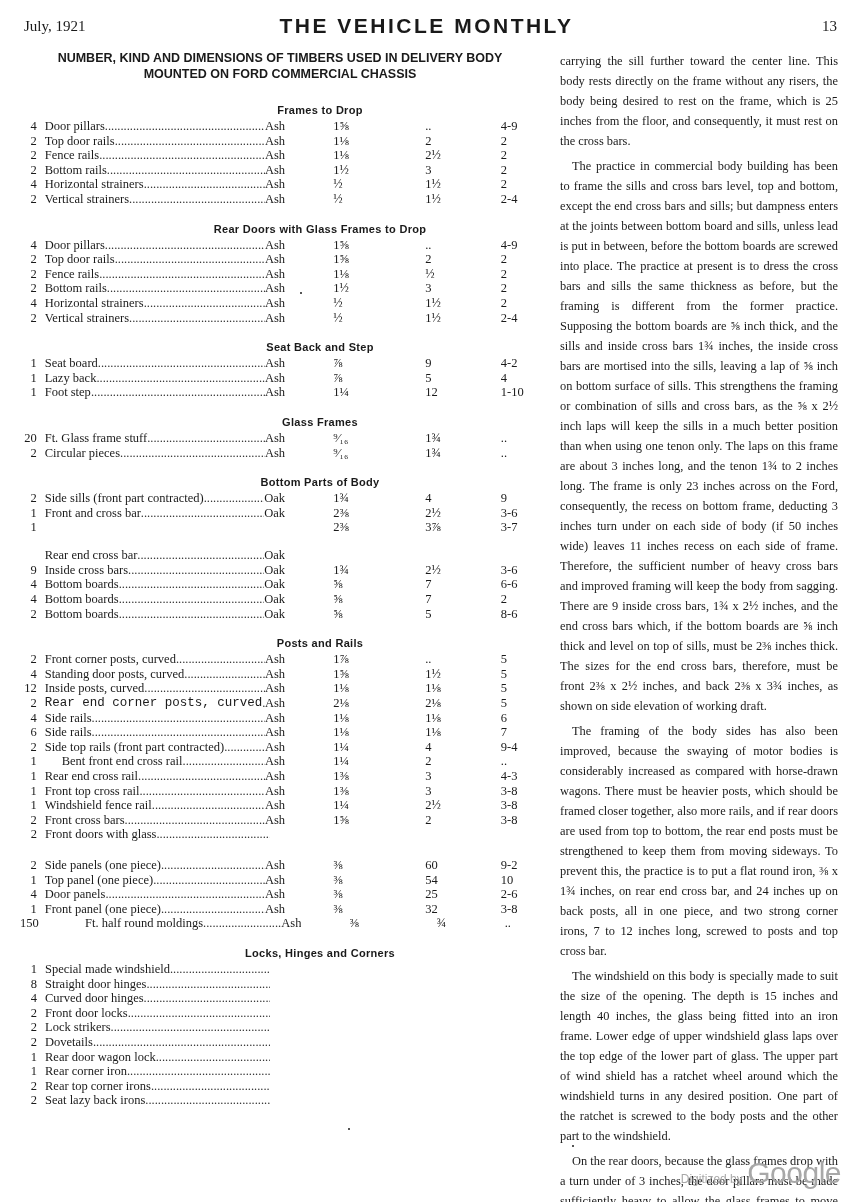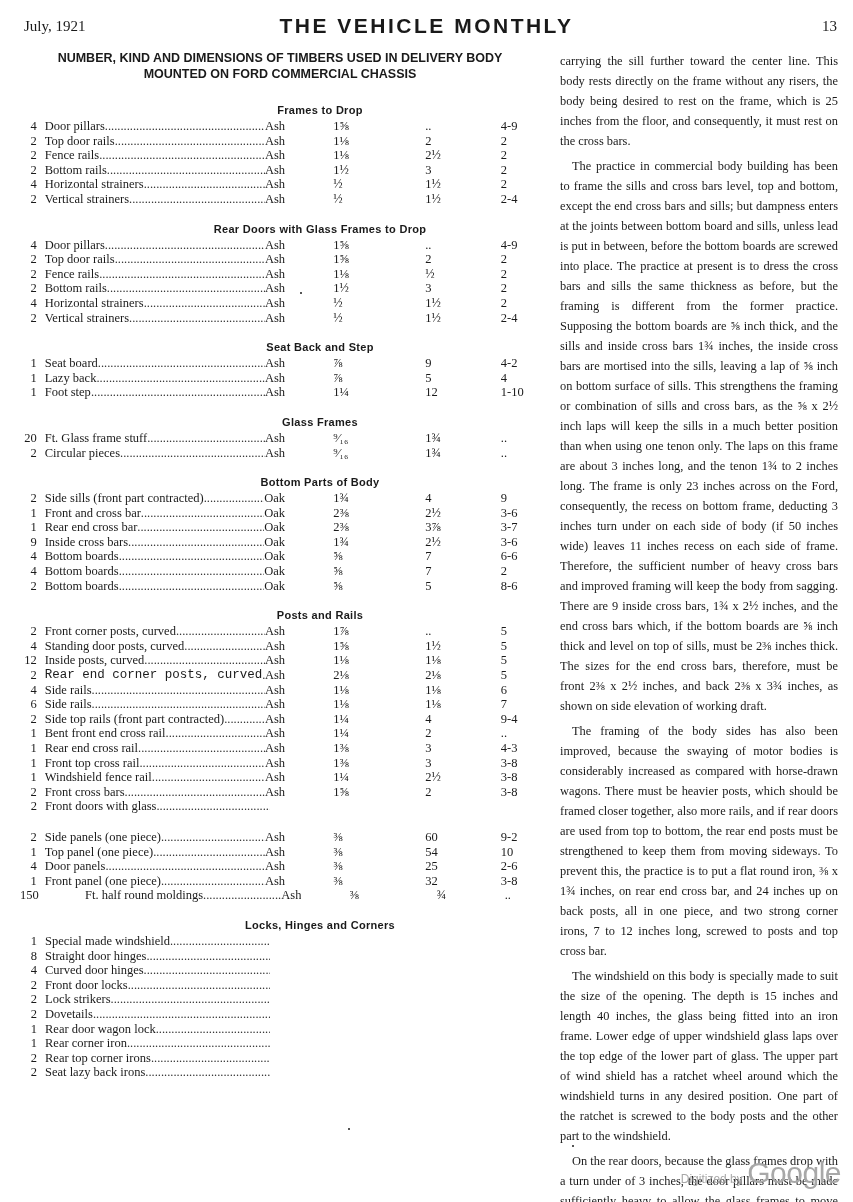--- a/index.html
+++ b/index.html
@@ -272,21 +272,21 @@
             <span style="flex: 0 0 auto;">Front and cross bar</span>
             <span class="dots" style="flex: 1 1 0%; overflow: hidden;"> ................................................................................</span>
             <span style="flex: 0 0 auto;">Oak</span>
           </span>
           <span class="c-t">2⅜</span>
           <span class="c-w">2½</span>
           <span class="c-l">3-6</span>
         </div>
         <div class="row">
           <span class="c-qty">1</span>
-          <span class="c-name" style="display: flex;">
+          <span class="c-name" style="display: flex; margin-top: 28px;">
             <span style="flex: 0 0 auto;">Rear end cross bar</span>
             <span class="dots" style="flex: 1 1 0%; overflow: hidden;"> ................................................................................</span>
             <span style="flex: 0 0 auto;">Oak</span>
           </span>
           <span class="c-t">2⅜</span>
           <span class="c-w">3⅞</span>
           <span class="c-l">3-7</span>
         </div>
         <div class="row">
           <span class="c-qty">9</span>
@@ -408,21 +408,21 @@
             <span class="dots" style="flex: 1 1 0%; overflow: hidden;"> ................................................................................</span>
             <span style="flex: 0 0 auto;">Ash</span>
           </span>
           <span class="c-t">1¼</span>
           <span class="c-w">4</span>
           <span class="c-l">9-4</span>
         </div>
         <div class="row">
           <span class="c-qty">1</span>
           <span class="c-name" style="display: flex;">
-            <span style="flex: 0 0 auto;">Bent front end cross rail</span>
+            <span style="flex: 0 0 auto; margin-left: 17px;">Bent front end cross rail</span>
             <span class="dots" style="flex: 1 1 0%; overflow: hidden;"> ................................................................................</span>
             <span style="flex: 0 0 auto;">Ash</span>
           </span>
           <span class="c-t">1¼</span>
           <span class="c-w">2</span>
           <span class="c-l">..</span>
         </div>
         <div class="row">
           <span class="c-qty">1</span>
           <span class="c-name" style="display: flex;">

